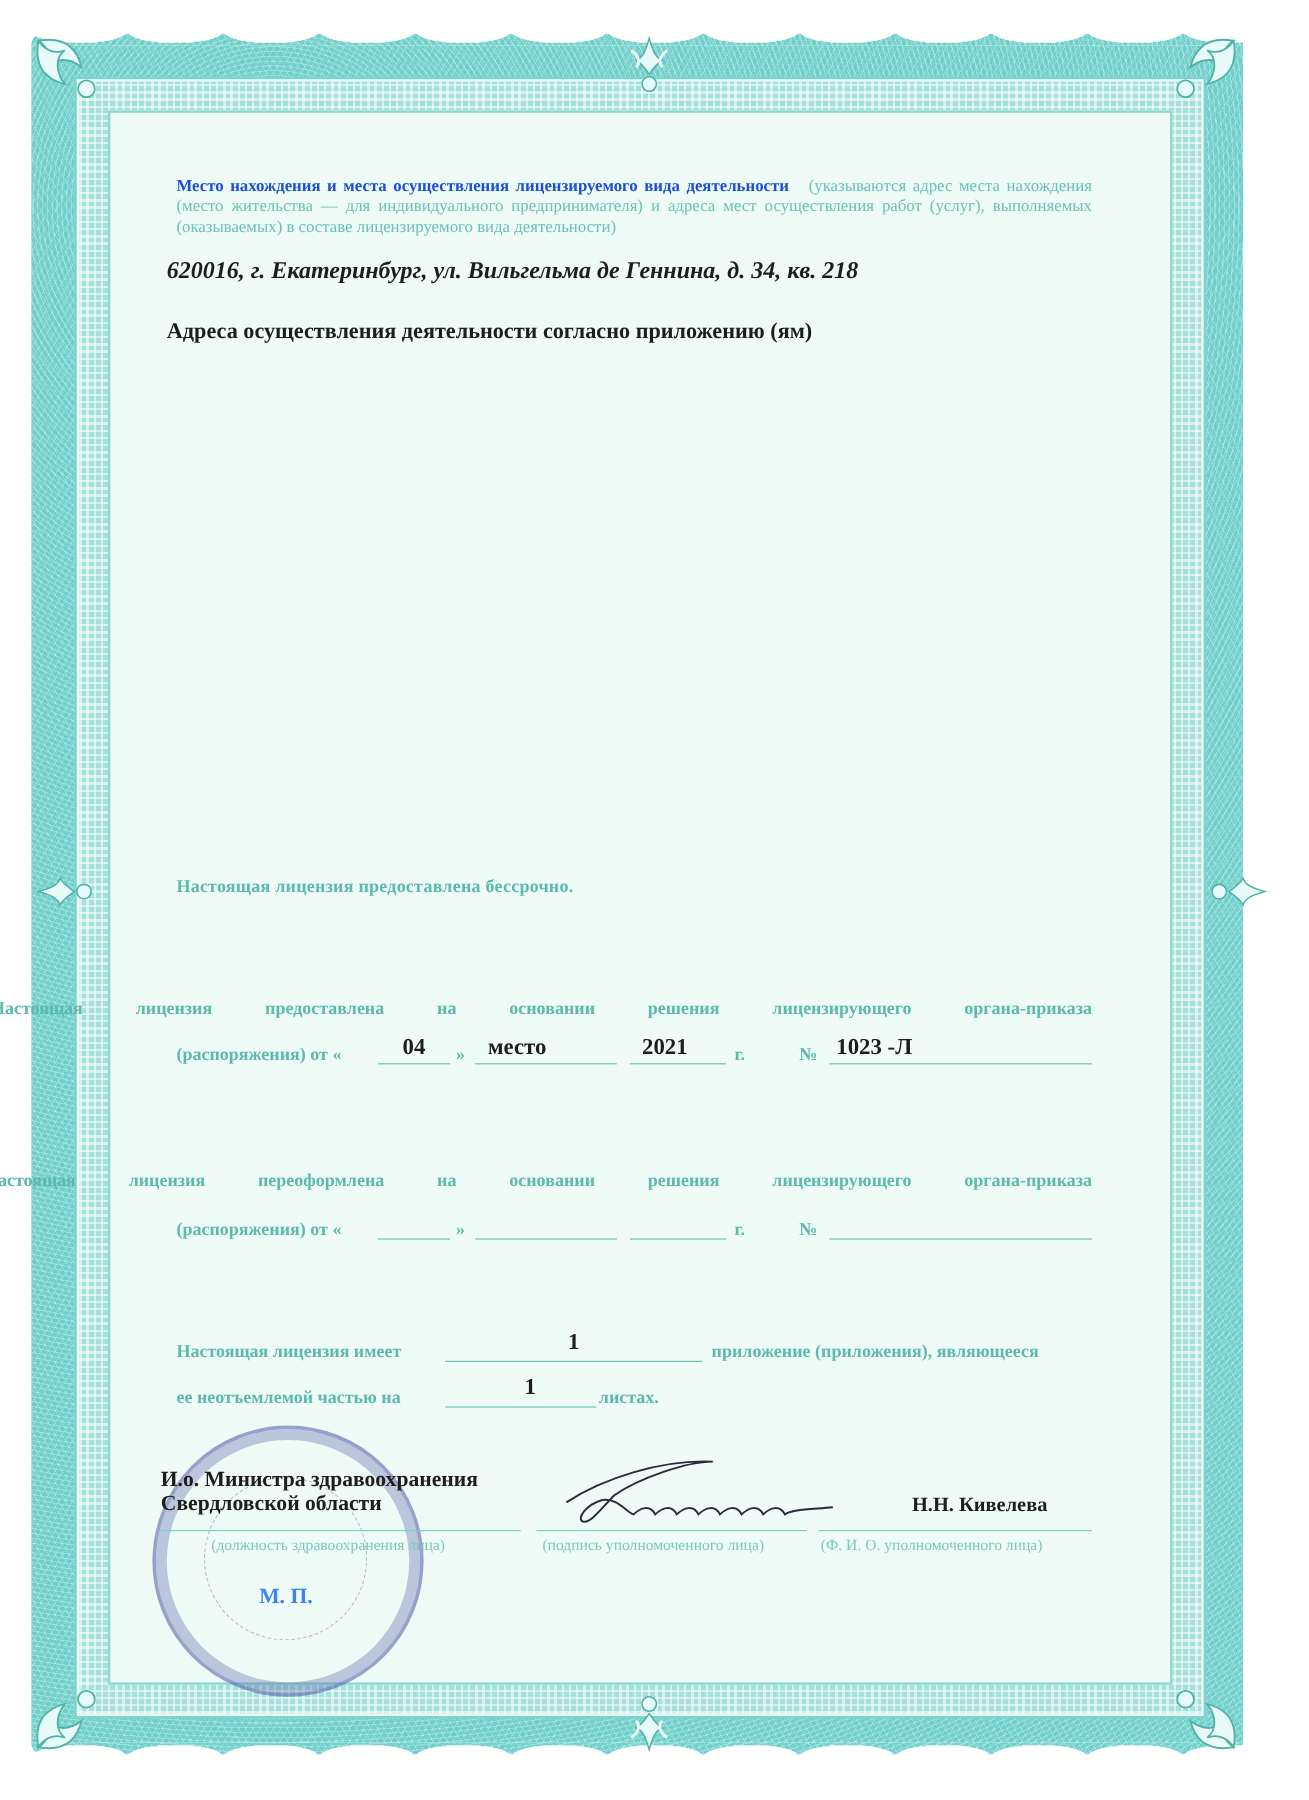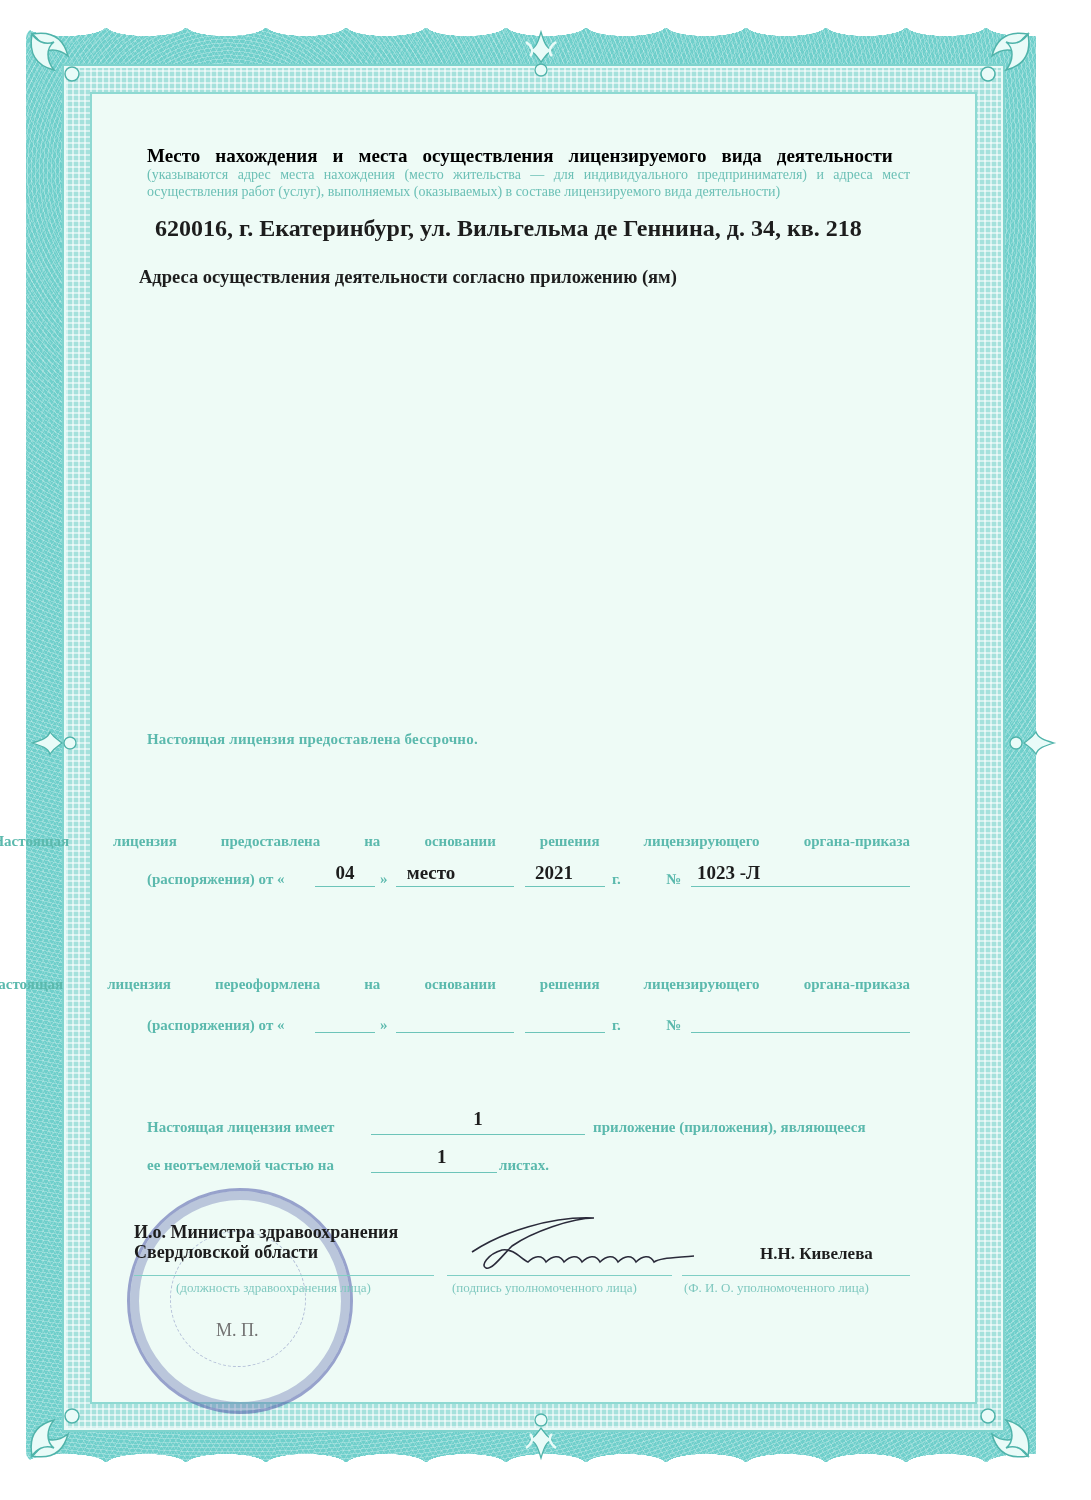--- a/index.html
+++ b/index.html
@@ -51,23 +51,23 @@
   .orn-left { left: 28px; top: 718px; transform: rotate(-90deg); }
   .orn-right { left: 1008px; top: 718px; transform: rotate(90deg); }
   .teal-bold { color: #5bb9ad; font-weight: bold; }
   .black-bold { color: #1d1d1d; font-weight: bold; }
   .abs { position: absolute; }
 
   .heading-block {
     left: 147px; top: 147px; width: 763px;
     font-size: 14px; line-height: 17px; text-align: justify; color: #6cc0b6;
   }
-  .heading-block .lead { font-size: 19px; font-weight: bold; color: #000000; }
-
-  .address { left: 155px; top: 215px; font-size: 24px; }
+  .heading-block .lead { font-size: 14px; font-weight: bold; color: #1d4ed8; }
+
+  .address { left: 139px; top: 215px; font-size: 20px; font-style: italic; }
   .address2 { left: 139px; top: 267px; font-size: 18.5px; }
 
   .perpetual { left: 147px; top: 731px; font-size: 15px; letter-spacing: 0.2px; }
 
   .para { left: 147px; width: 763px; font-size: 15px; }
   .para-line { display: flex; justify-content: flex-end; white-space: nowrap; gap: 44px; }
 
   .blank-row { position: absolute; left: 147px; width: 763px; height: 24px; font-size: 15px; }
   .blank-row span { position: absolute; bottom: 2px; white-space: nowrap; }
   .uline { position: absolute; bottom: 3px; height: 0; border-bottom: 1.5px solid #6cc4b9; }
@@ -80,21 +80,21 @@
 
   .stamp {
     position: absolute; left: 127px; top: 1188px; width: 220px; height: 220px;
     border-radius: 50%; border: 3px solid rgba(80,90,170,0.55);
     box-shadow: inset 0 0 0 6px rgba(255,255,255,0), inset 0 0 0 9px rgba(90,100,170,0.35);
   }
   .stamp-inner {
     position: absolute; left: 40px; top: 40px; width: 134px; height: 134px; border-radius: 50%;
     border: 1.5px dashed rgba(90,100,170,0.4);
   }
-  .mp { position: absolute; left: 216px; top: 1320px; font-size: 18px; font-weight: normal; color: #737373; }
+  .mp { position: absolute; left: 216px; top: 1320px; font-size: 18px; font-weight: bold; color: #3b82f6; }
   .signature { position: absolute; left: 462px; top: 1212px; }
 </style>
 </head>
 <body>
 
 <div class="frame-outer"></div>
 <div class="frame-wave-top"></div>
 <div class="frame-wave-bottom"></div>
 <div class="frame-inner-band"></div>
 

